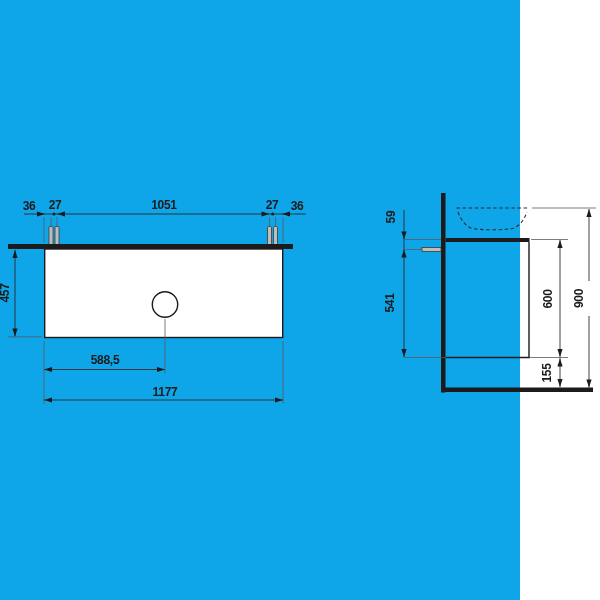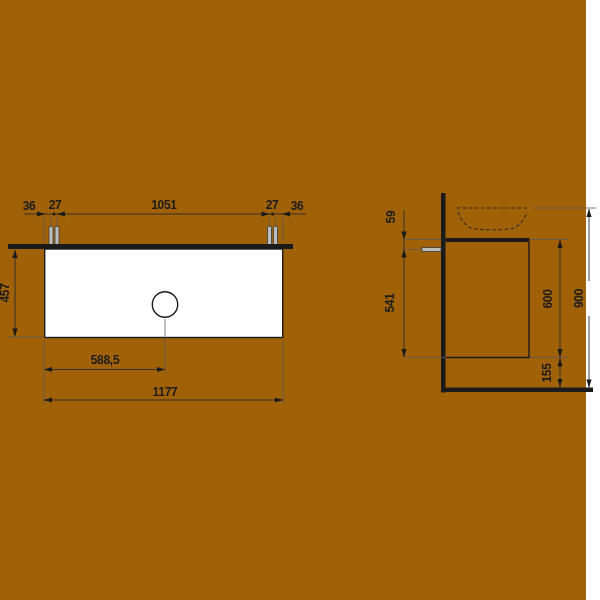--- a/index.html
+++ b/index.html
@@ -5,23 +5,23 @@
   html, body {
     margin: 0;
     padding: 0;
     background: #ffffff;
     width: 600px;
     height: 600px;
     overflow: hidden;
   }
   .stage {
     position: relative;
-    width: 586px;
+    width: 520px;
     height: 600px;
-    background: #a16207;
+    background: #0ea5e9;
   }
   svg { display: block; }
   .dim-text {
     font-family: "Liberation Sans", "DejaVu Sans", sans-serif;
     font-size: 12px;
     font-weight: bold;
     letter-spacing: -0.3px;
     fill: #1b1b1b;
   }
   .outline { stroke: #1b1b1b; stroke-width: 1.4; fill: none; }

